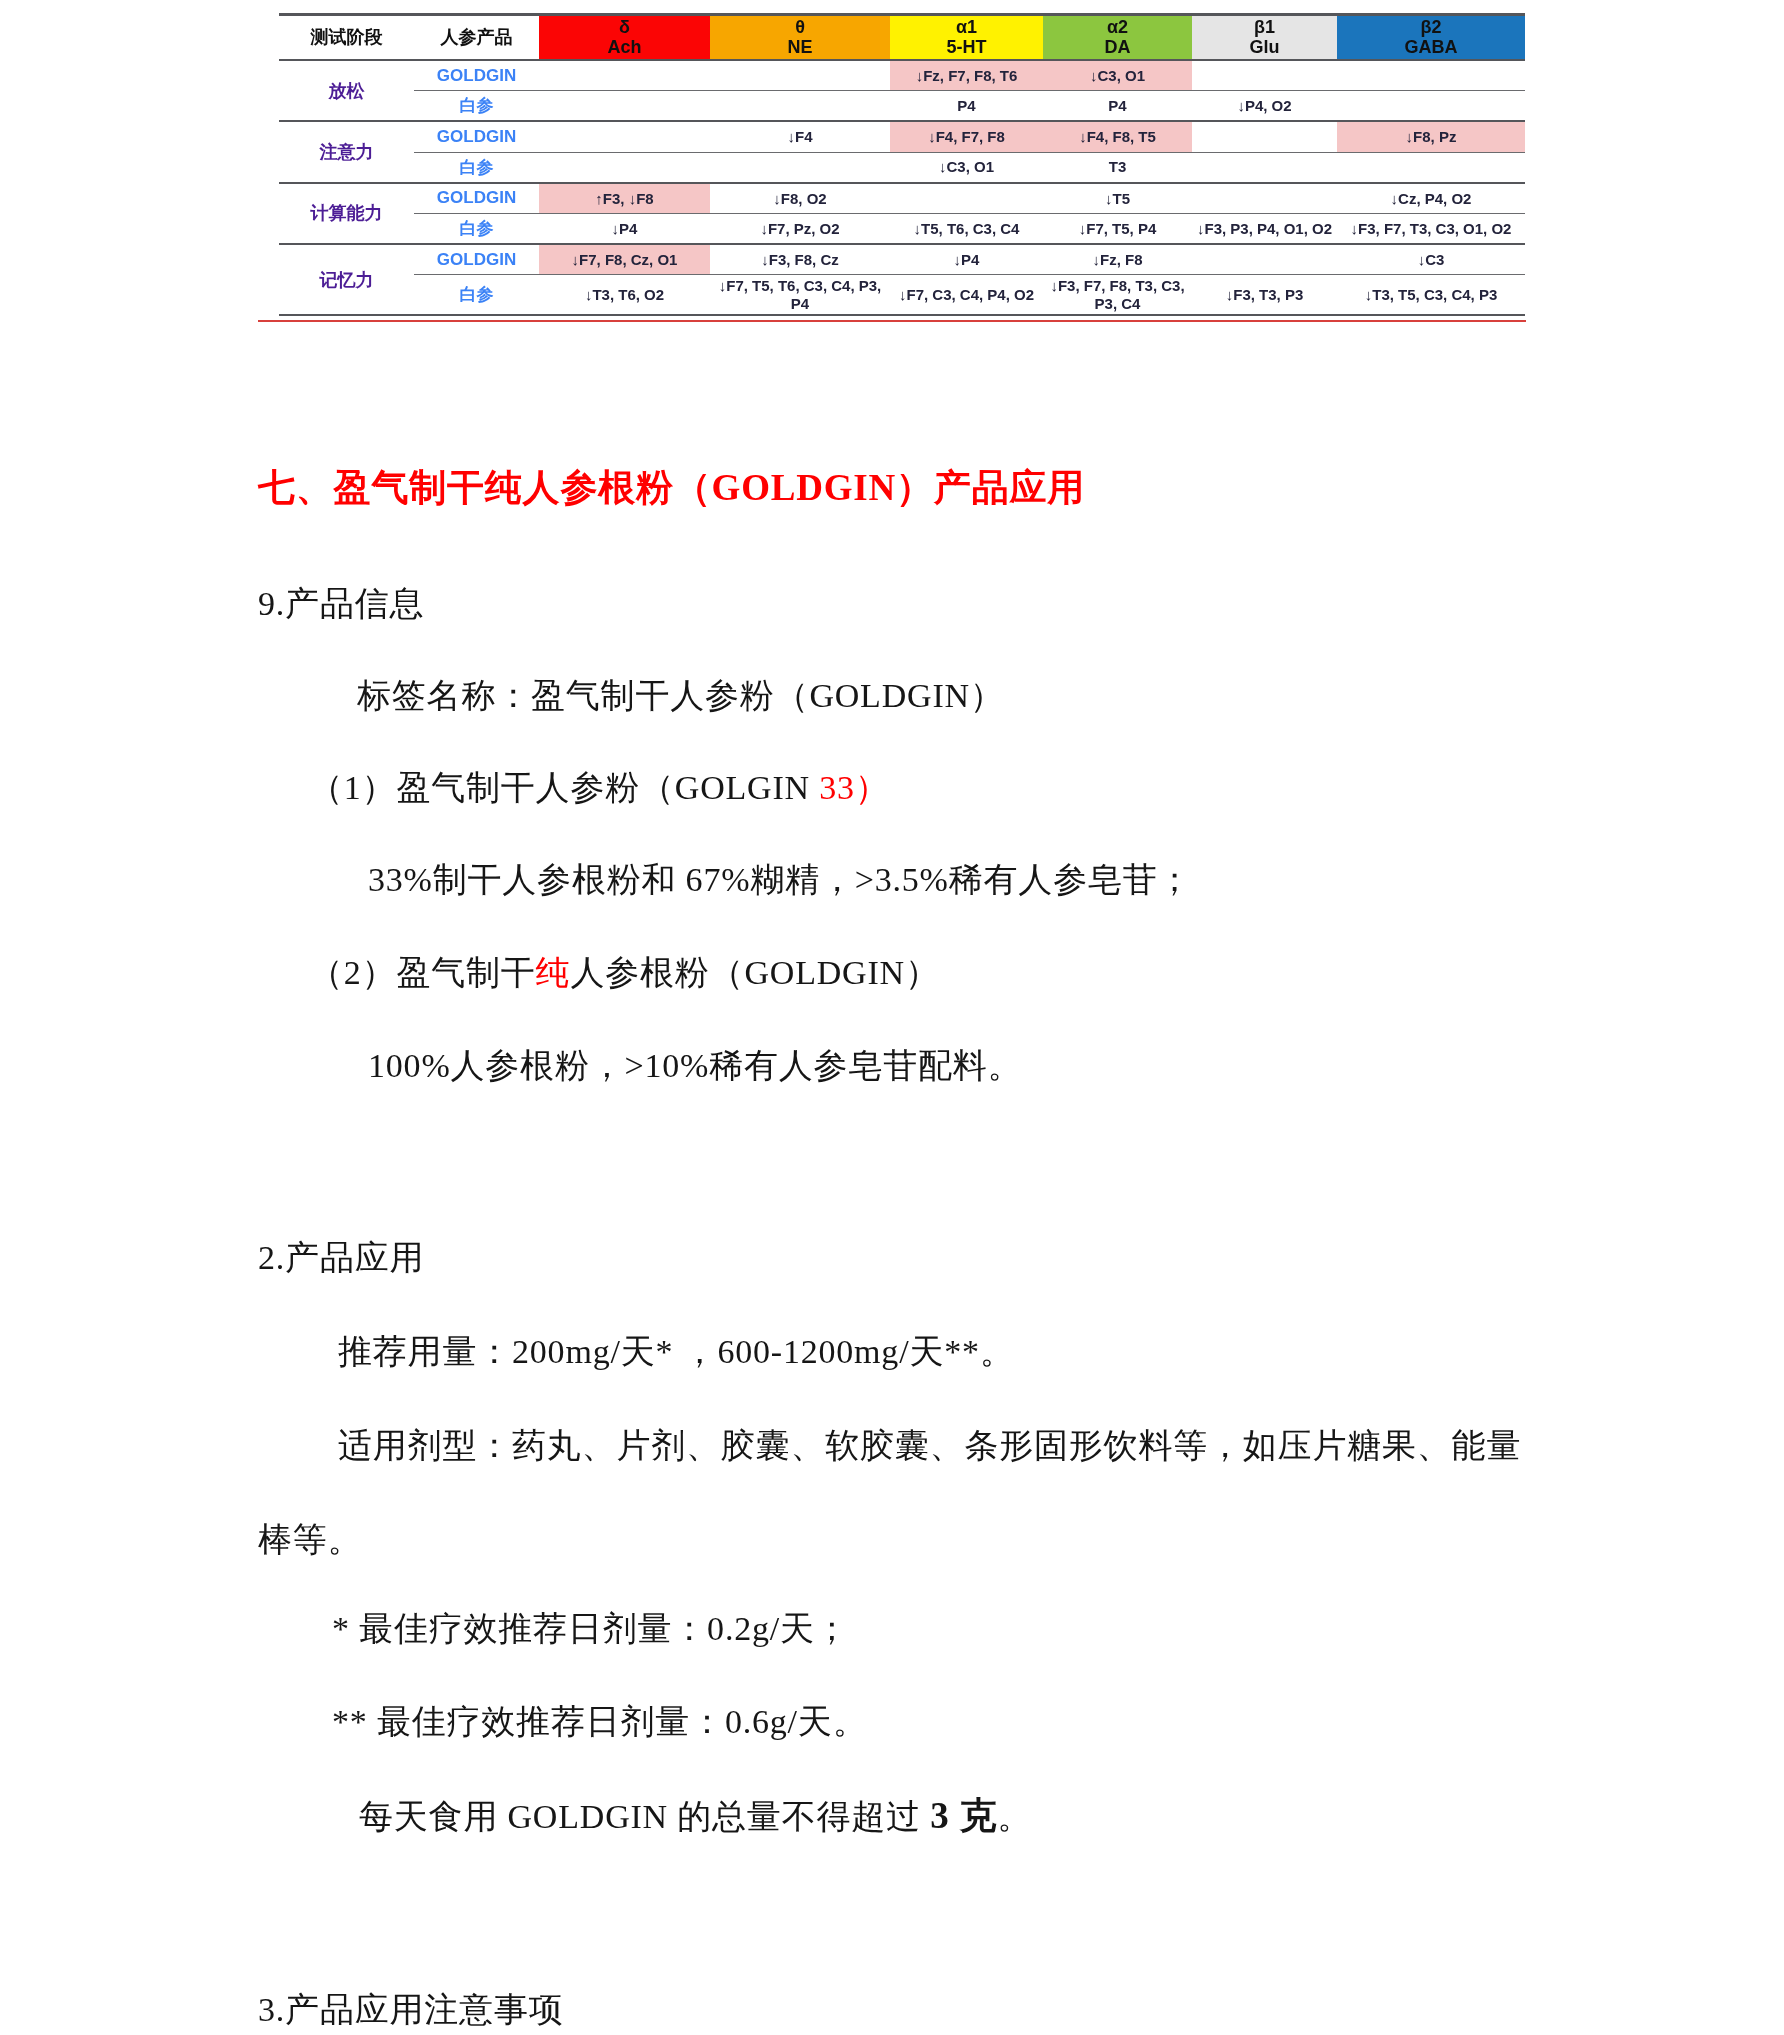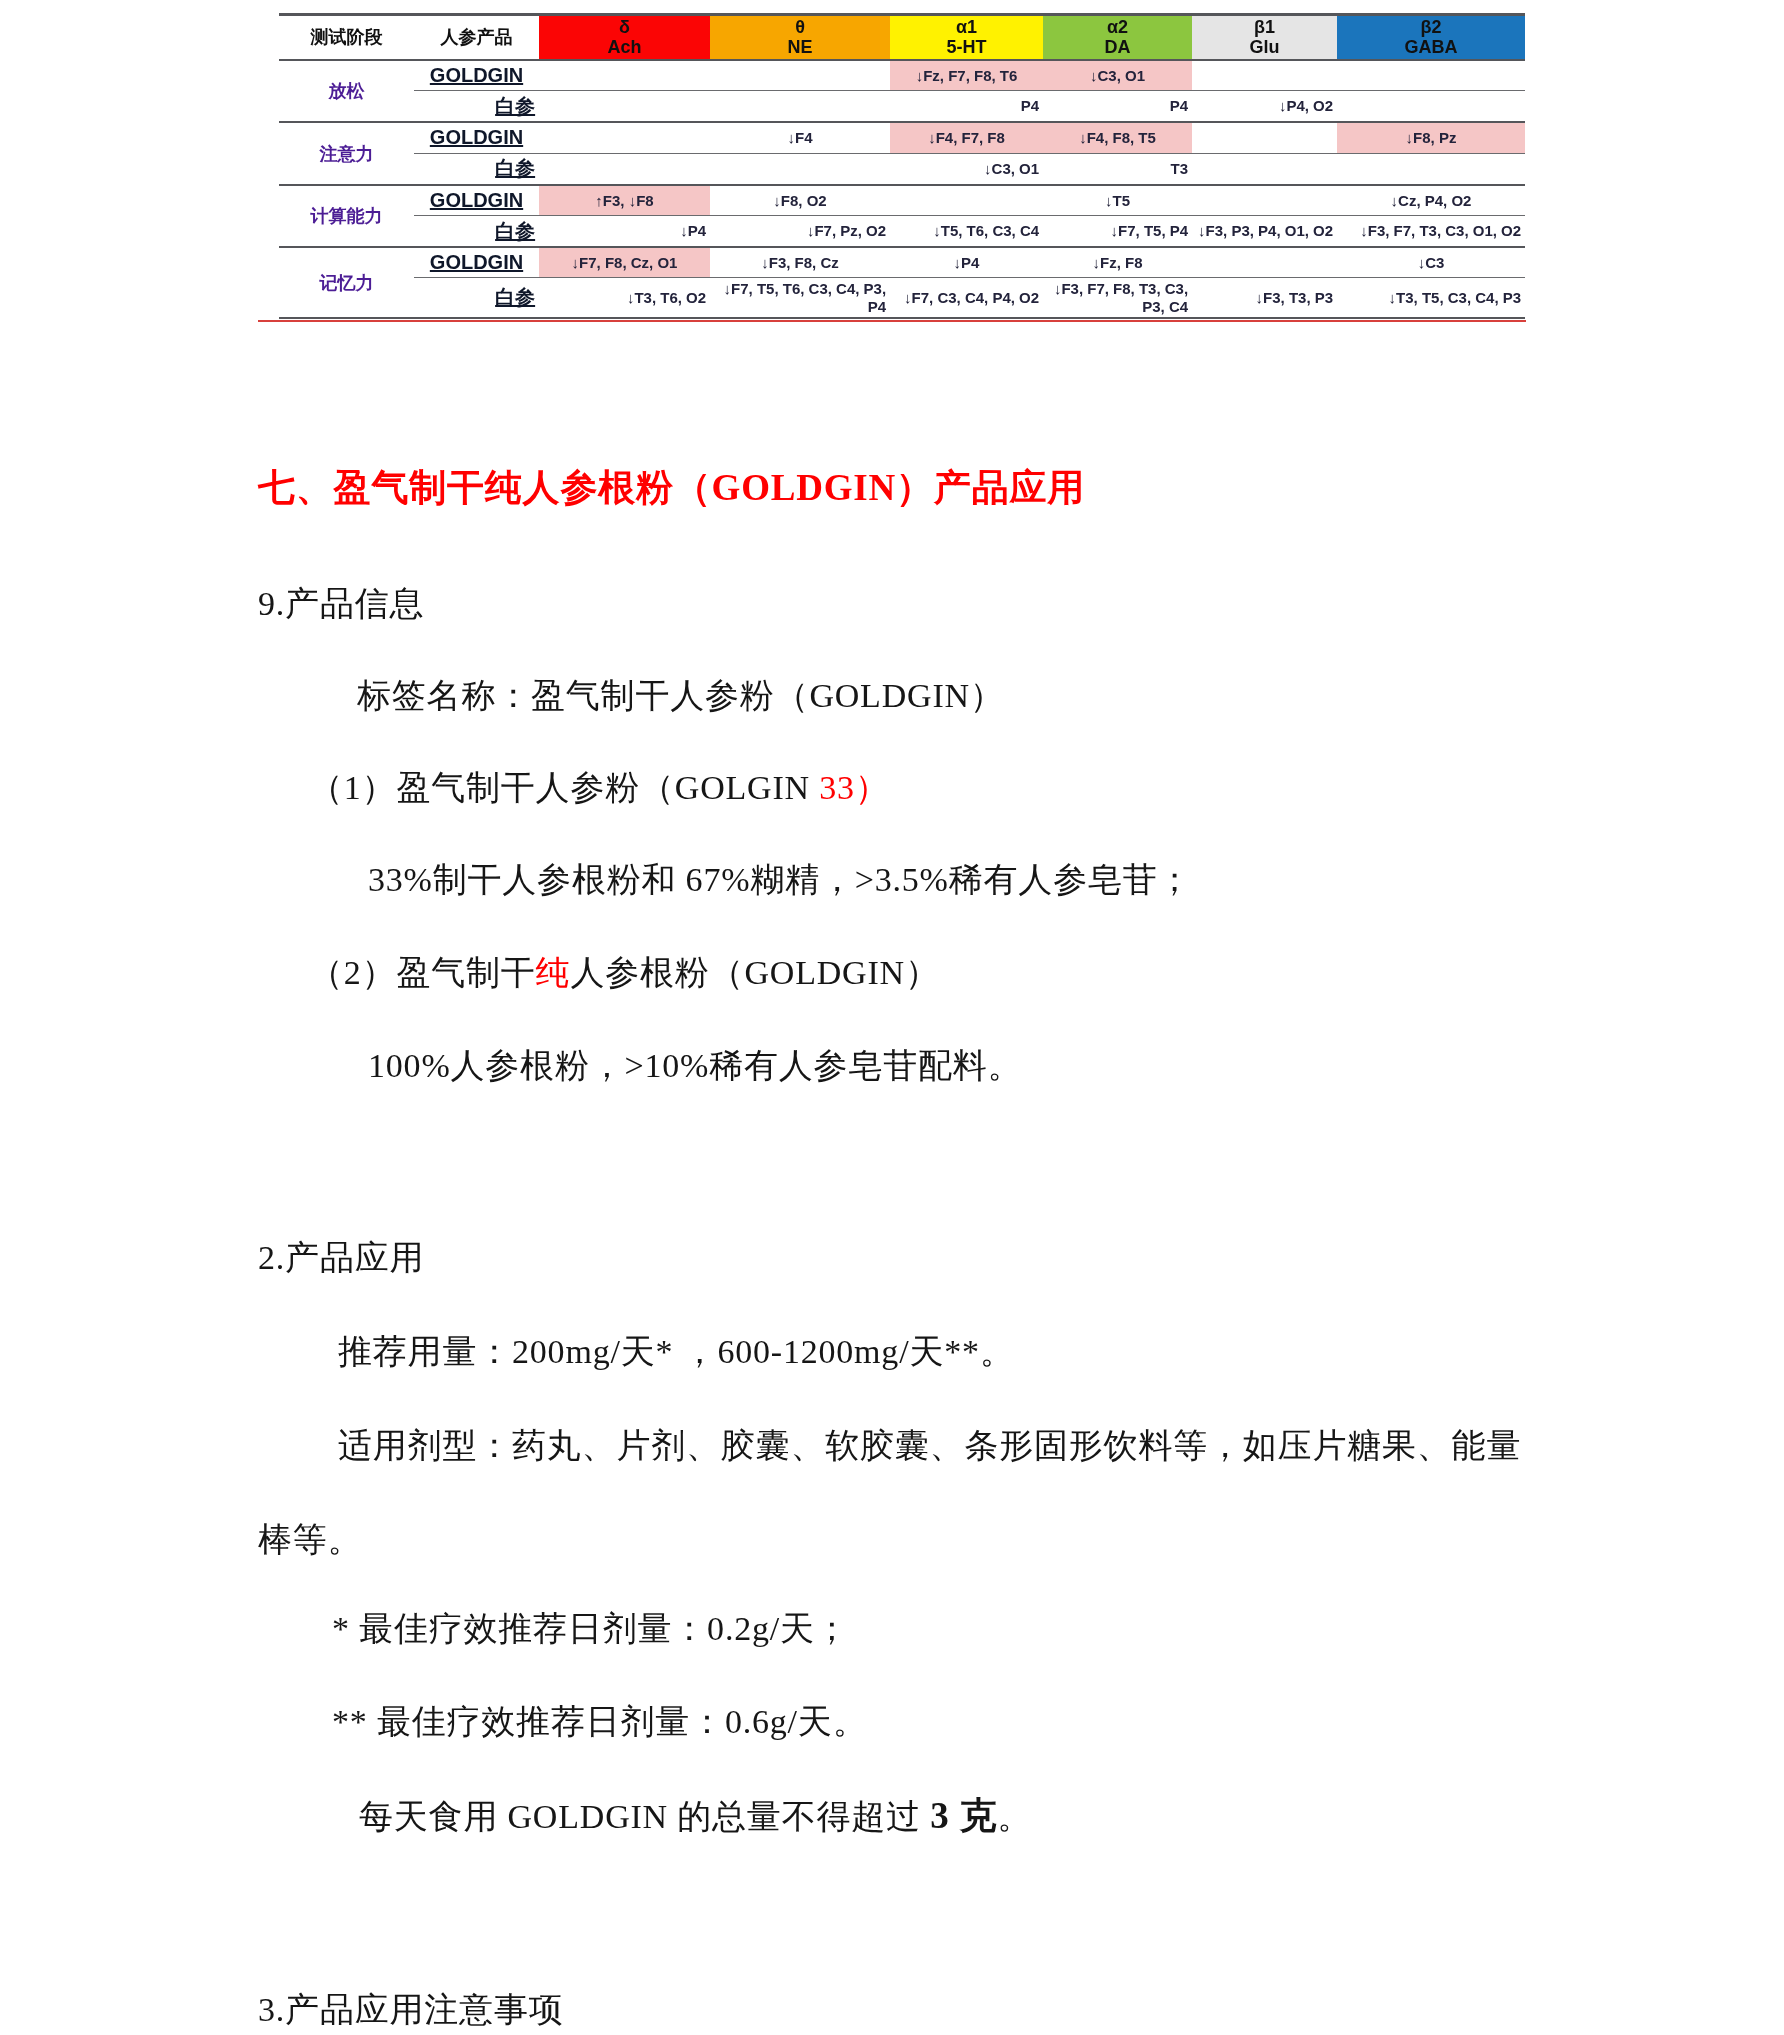--- a/index.html
+++ b/index.html
@@ -34,24 +34,24 @@
     height:39px;
     font-size:18px;
     color:#111111;
     line-height:1.12;
   }
   td.stage{
     font-size:18px;
     color:#4c1d95;
     border-bottom:2.3px solid #55565a;
   }
-  td.product{font-size:20px;color:#0f172a;height:26px;text-decoration:underline;}
+  td.product{font-size:17px;color:#3b82f6;height:26px;}
   td.data{font-size:15px;color:#23233b;line-height:1.18;height:26px;}
   tr.sub td.product, tr.sub td.data{border-bottom:1.6px solid #6a6b6e;}
-  tr.grp td{border-bottom:2.3px solid #55565a;text-align:right;}
+  tr.grp td{border-bottom:2.3px solid #55565a;}
   .red-underline{
     position:absolute;left:258px;top:320px;width:1268px;height:2.3px;
   }
   .caption{
     position:absolute;left:0;top:329px;width:100%;
     text-align:center;
     font-family:"Liberation Serif", serif;
     font-weight:bold;
     font-size:29px;
     color:#101010;

